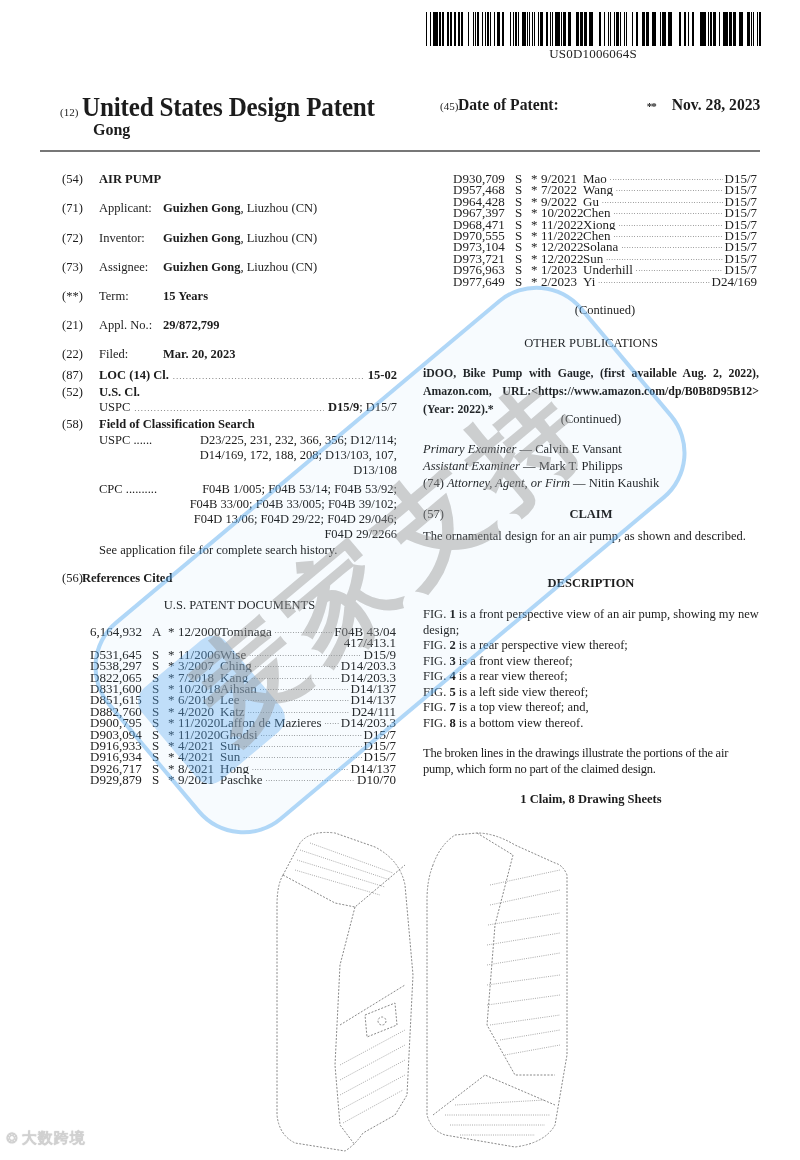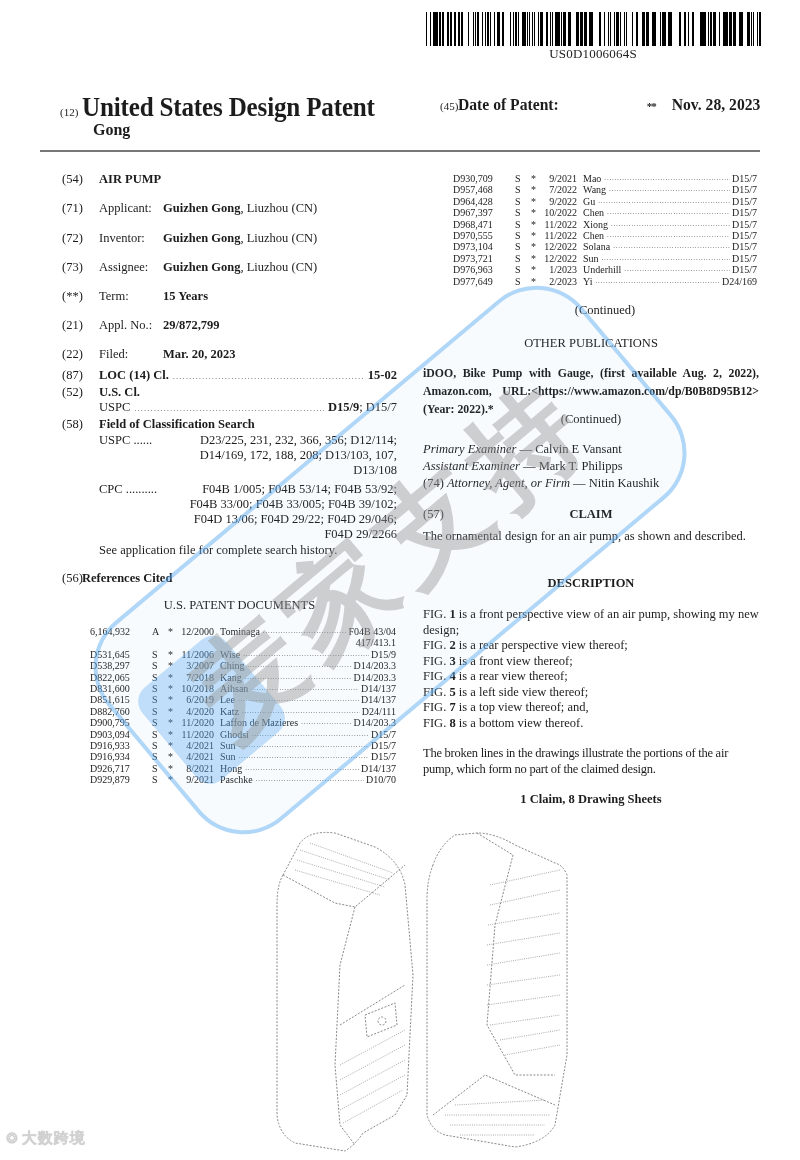--- a/index.html
+++ b/index.html
@@ -31,21 +31,21 @@
   .field { position: absolute; left: 62px; width: 335px; white-space: nowrap; }
   .field .num { display: inline-block; width: 37px; }
   .b { font-weight: bold; }
   .dotrow { display: flex; align-items: baseline; white-space: nowrap; }
   .dots { flex: 1; overflow: hidden; margin: 0 4px; color: #555; letter-spacing: 1px; font-size: 9px; }
   .dots::before { content: "......................................................................................................................................................"; }
   .indent1 { padding-left: 37px; }
   .rightal { text-align: right; }
 
   
-  .ref-table { position: absolute; font-size: 10px; line-height: 11.4px; color: #222; }
+  .ref-table { position: absolute; font-size: 13px; line-height: 11.4px; color: #222; }
   .ref-row { display: flex; white-space: nowrap; height: 11.4px; }
   .ref-row .c-no { width: 62px; }
   .ref-row .c-k { width: 16px; }
   .ref-row .c-s { width: 10px; }
   .ref-row .c-dt { width: 42px; text-align: right; padding-right: 6px; }
   .ref-row .c-nm { flex: 1; display: flex; overflow: hidden; }
   .ref-row .c-nm .nm { white-space: nowrap; }
   .ref-row .c-nm .dots { font-size: 7px; margin: 0 2px 0 3px; letter-spacing: 0.8px; }
   .ref-row .c-cl { text-align: right; }
 

